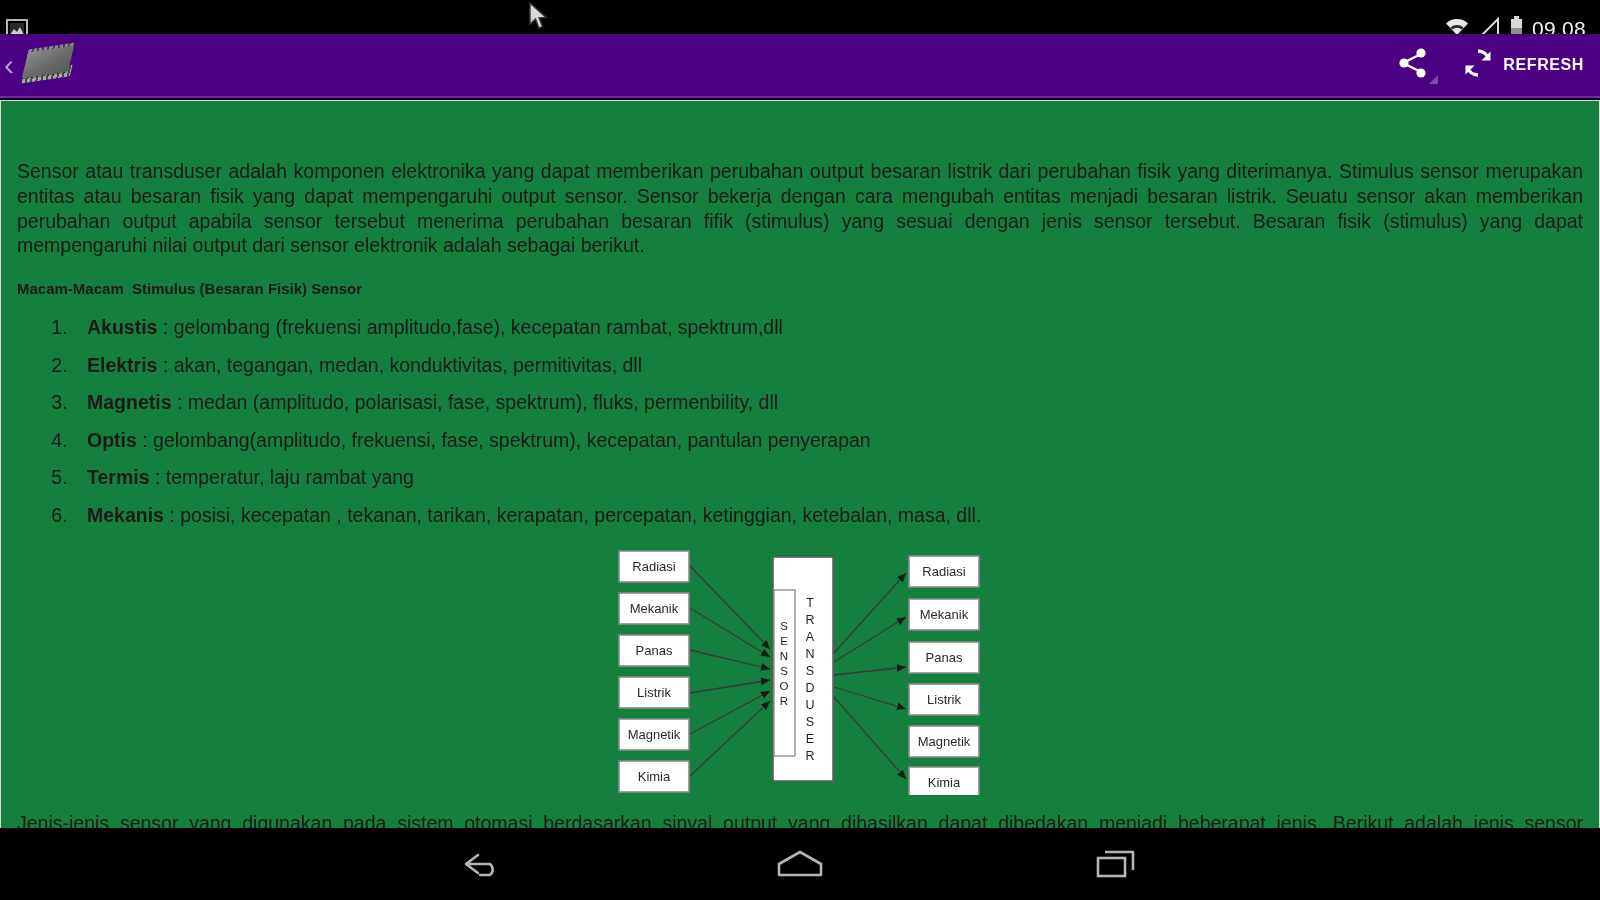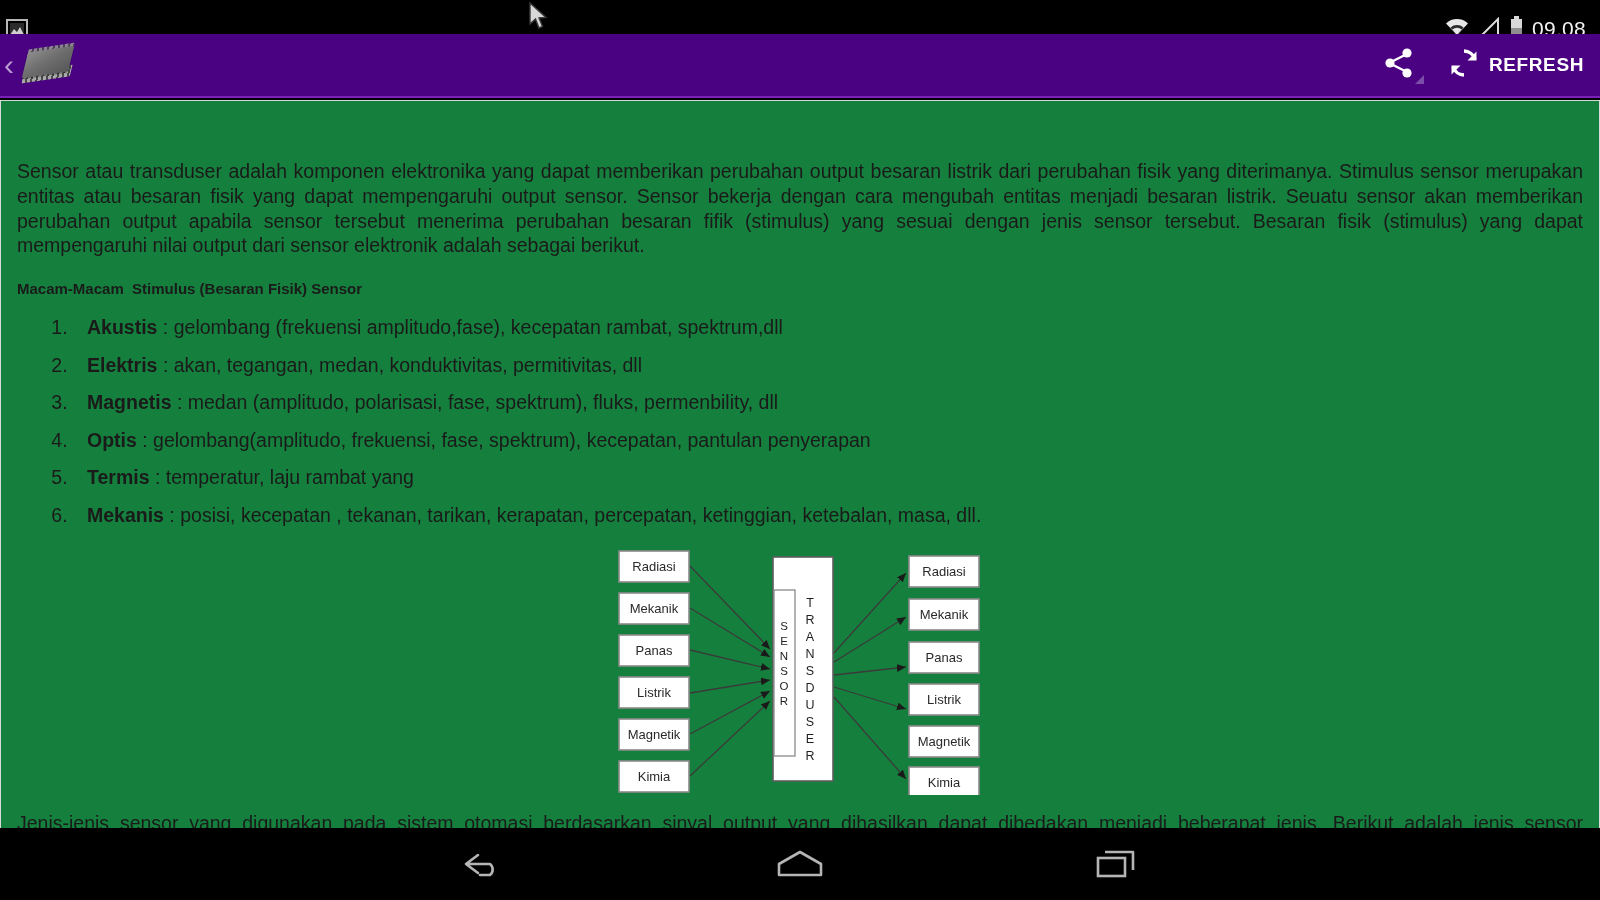--- a/index.html
+++ b/index.html
@@ -78,21 +78,21 @@
     margin-left: 16px; letter-spacing: 0.1px;
     white-space: nowrap;
   }
   .bar-actions { margin-left: auto; display: flex; align-items: center; }
   .action-item {
     display: flex; align-items: center; gap: 9px;
     padding: 0 16px; height: 64px; cursor: pointer;
     position: relative;
   }
   .action-label {
-    color: #ffffff; font-size: 19px; font-weight: bold; letter-spacing: .6px;
+    color: #ffffff; font-size: 16px; font-weight: bold; letter-spacing: .6px;
   }
   .overflow-tri {
     position: absolute; right: 8px; bottom: 13px;
     width: 0; height: 0;
     border-left: 9px solid transparent;
     border-bottom: 9px solid #7b4ca8;
   }
 
   
   .webview {

